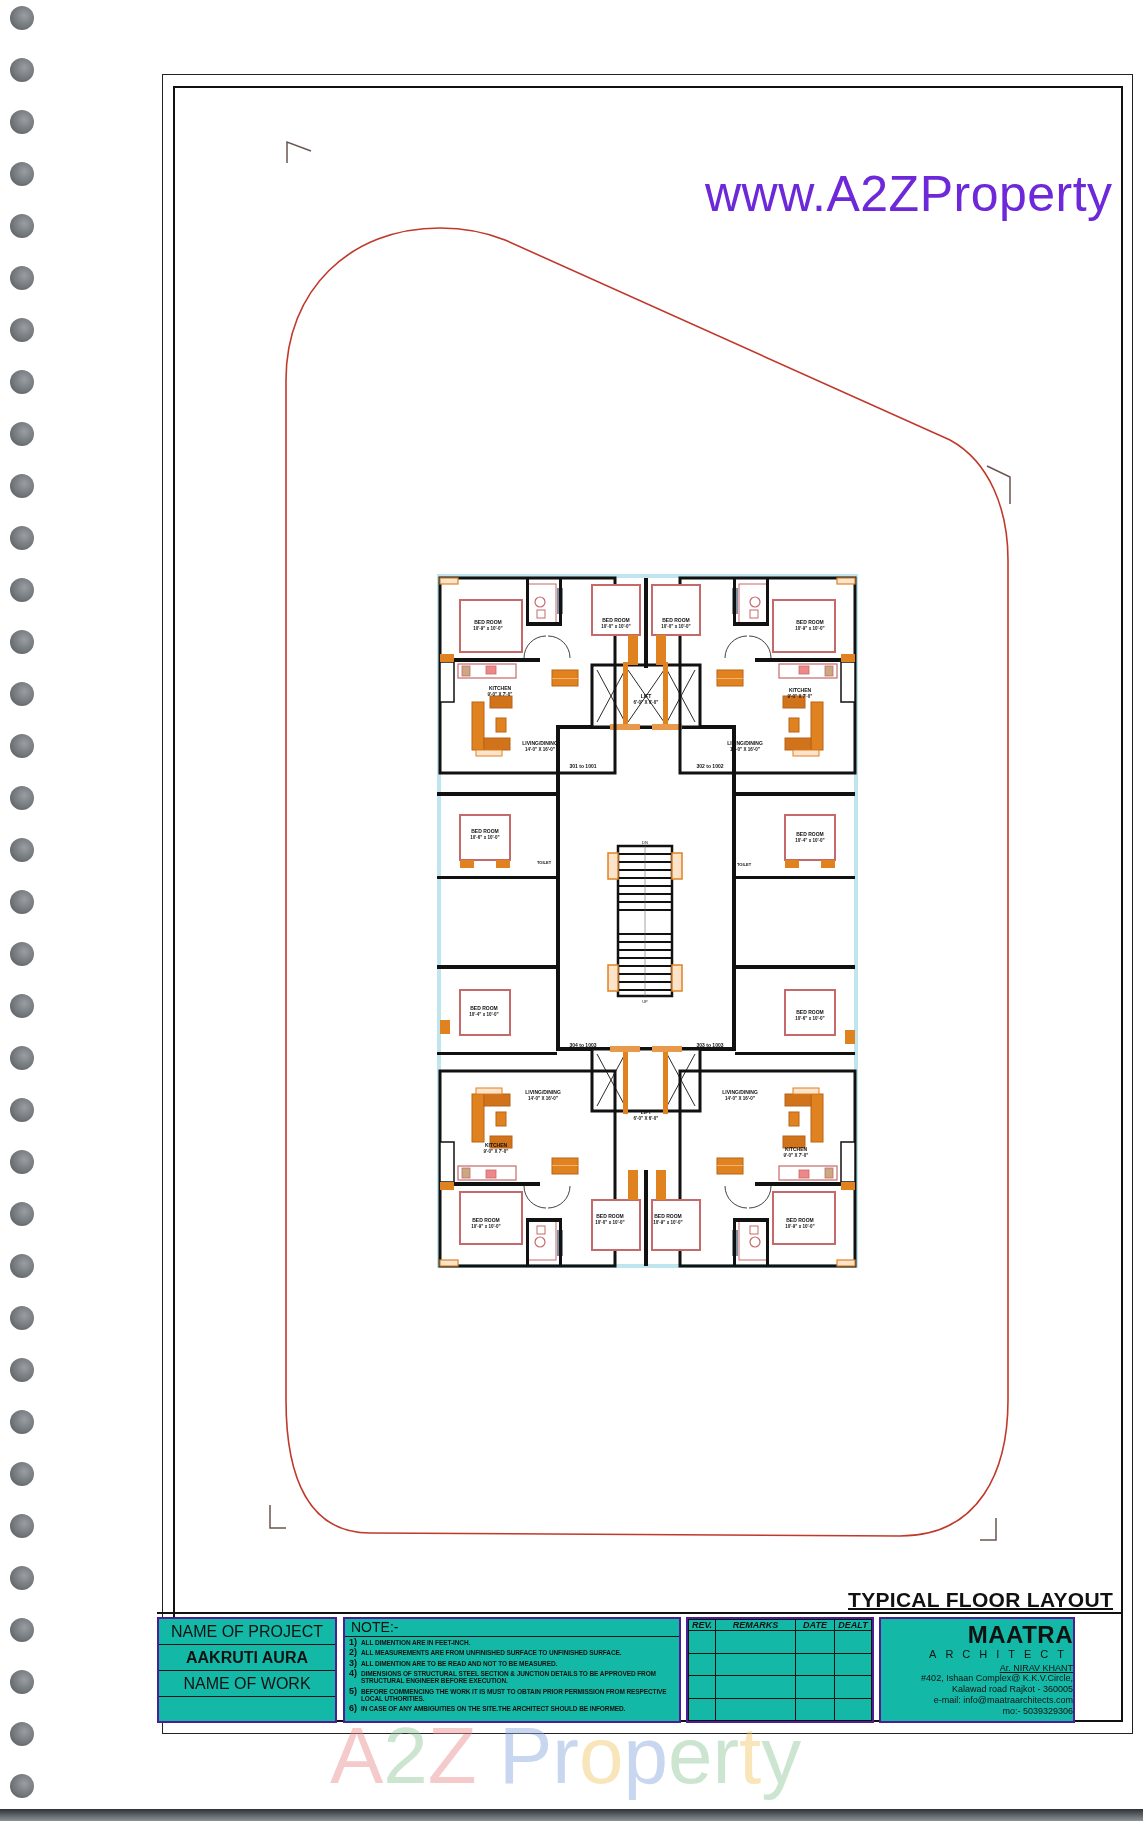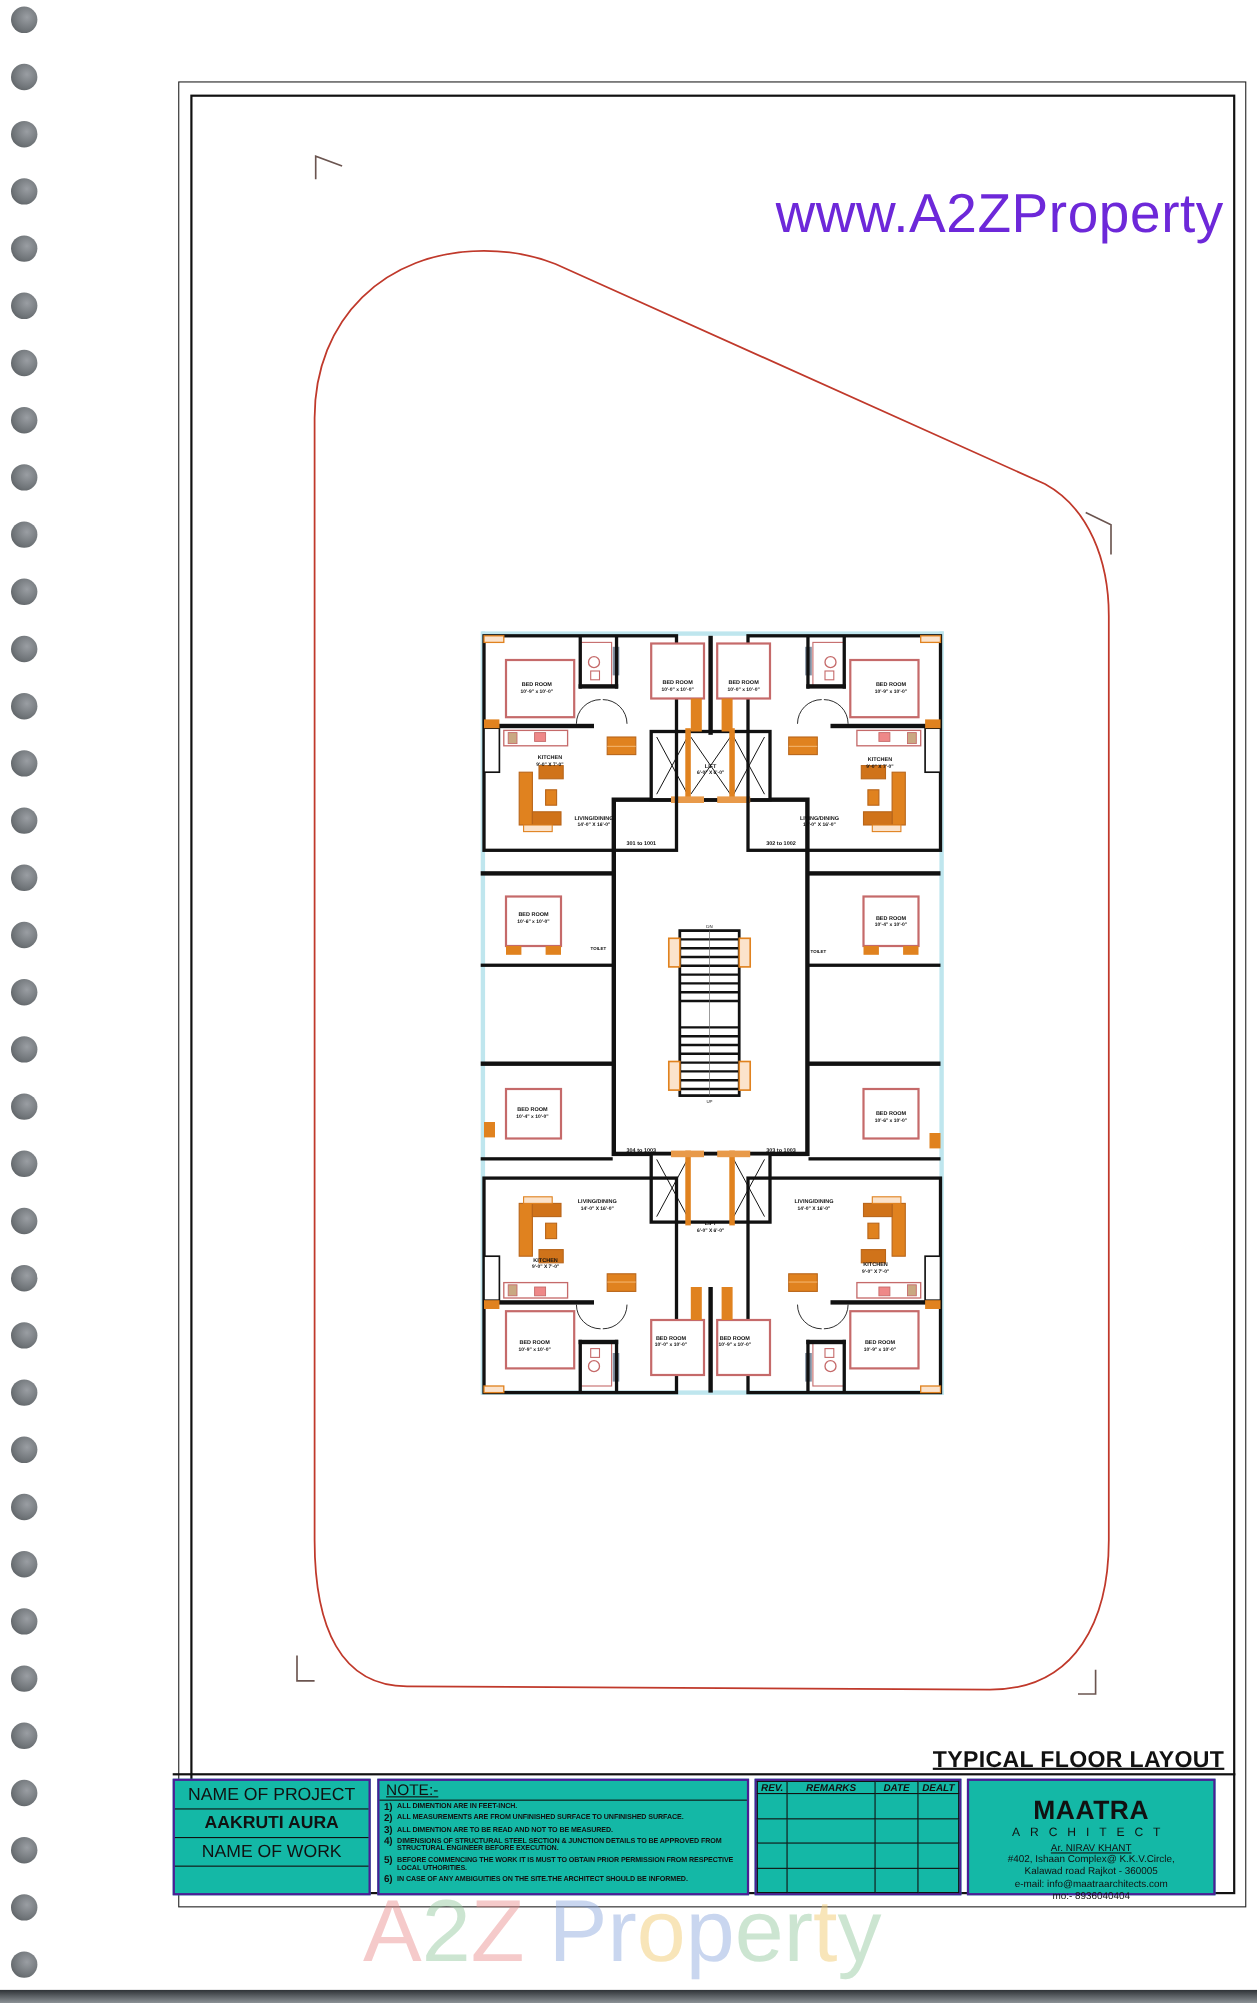--- a/index.html
+++ b/index.html
@@ -13,28 +13,28 @@
   .wm-bottom{position:absolute;left:330px;top:1710px;font-size:80px;font-weight:normal;white-space:nowrap;opacity:0.45;}
   .wm-bottom span{display:inline-block;}
   .title-layout{position:absolute;left:848px;top:1588px;font-size:21px;font-weight:bold;text-decoration:underline;text-decoration-thickness:2px;letter-spacing:0.3px;}
   .tb-frame{position:absolute;left:157px;top:1612px;width:966px;height:110px;border-top:2px solid #111;}
   .box{position:absolute;border:2px solid #4c1d95;box-sizing:border-box;background:#14b8a6;}
   .proj-box{left:157px;top:1617px;width:180px;height:106px;}
   .proj-box .row{border-bottom:1.5px solid #111;height:25px;display:flex;align-items:center;justify-content:center;font-size:16px;}
   .proj-box .row.bold{font-weight:bold;font-size:16px;}
   .proj-box .row:last-child{border-bottom:none;}
   .notes-box{left:343px;top:1617px;width:338px;height:106px;padding:2px 4px;}
-  .notes-title{font-size:14px;border-bottom:1.5px solid #111;margin:-2px -4px 2px;padding:0 6px 1px;text-decoration:underline;}
+  .notes-title{font-size:14px;border-bottom:1.5px solid #111;margin:-2px -4px 2px;padding:0 6px 1px;}
   .note{display:flex;font-size:6.5px;line-height:7.5px;margin-bottom:2.8px;font-weight:bold;letter-spacing:-0.1px;}
   .note .n{width:12px;font-size:9px;flex:none;}
   .rev-box{left:686px;top:1617px;width:188px;height:106px;}
   .rev-table{border-collapse:collapse;width:100%;height:100%;font-size:8px;}
   .rev-table td,.rev-table th{border:1.5px solid #111;padding:0 2px;text-align:center;font-weight:normal;}
   .rev-table th{font-size:9px;font-weight:bold;font-style:italic;}
-  .maatra-box{left:879px;top:1617px;width:226px;height:106px;text-align:center;padding-top:16px;}
+  .maatra-box{left:879px;top:1617px;width:196px;height:106px;text-align:right;padding-top:4px;}
   .maatra-name{font-size:24px;font-weight:bold;letter-spacing:0.5px;line-height:24px;}
   .maatra-sub{font-size:11px;letter-spacing:9px;margin-top:1px;}
   .maatra-ar{font-size:9px;text-decoration:underline;margin-top:3px;}
   .maatra-line{font-size:9px;line-height:11px;}
 </style>
 </head>
 <body>
 
 <div id="holes">
     <div class="hole" style="top: 6px;"></div>
@@ -381,18 +381,18 @@
   </table>
 </div>
 
 <div class="box maatra-box">
   <div class="maatra-name">MAATRA</div>
   <div class="maatra-sub">ARCHITECT</div>
   <div class="maatra-ar">Ar. NIRAV  KHANT</div>
   <div class="maatra-line">#402, Ishaan Complex@ K.K.V.Circle,</div>
   <div class="maatra-line">Kalawad road Rajkot - 360005</div>
   <div class="maatra-line">e-mail: info@maatraarchitects.com</div>
-  <div class="maatra-line">mo:- 8936040404</div>
+  <div class="maatra-line">mo:- 5039329306</div>
 </div>
 
 <div class="wm-bottom" id="wm-bottom"><span style="color: rgb(233, 139, 139);">A</span><span style="color: rgb(143, 199, 154);">2</span><span style="color: rgb(233, 139, 139);">Z</span><span style="color: rgb(255, 255, 255);">&nbsp;</span><span style="color: rgb(138, 166, 220);">P</span><span style="color: rgb(138, 166, 220);">r</span><span style="color: rgb(240, 199, 102);">o</span><span style="color: rgb(138, 166, 220);">p</span><span style="color: rgb(143, 199, 154);">e</span><span style="color: rgb(143, 199, 154);">r</span><span style="color: rgb(240, 199, 102);">t</span><span style="color: rgb(143, 199, 154);">y</span></div>
 
 <div class="bottom-strip"></div>
 
 </body></html>

